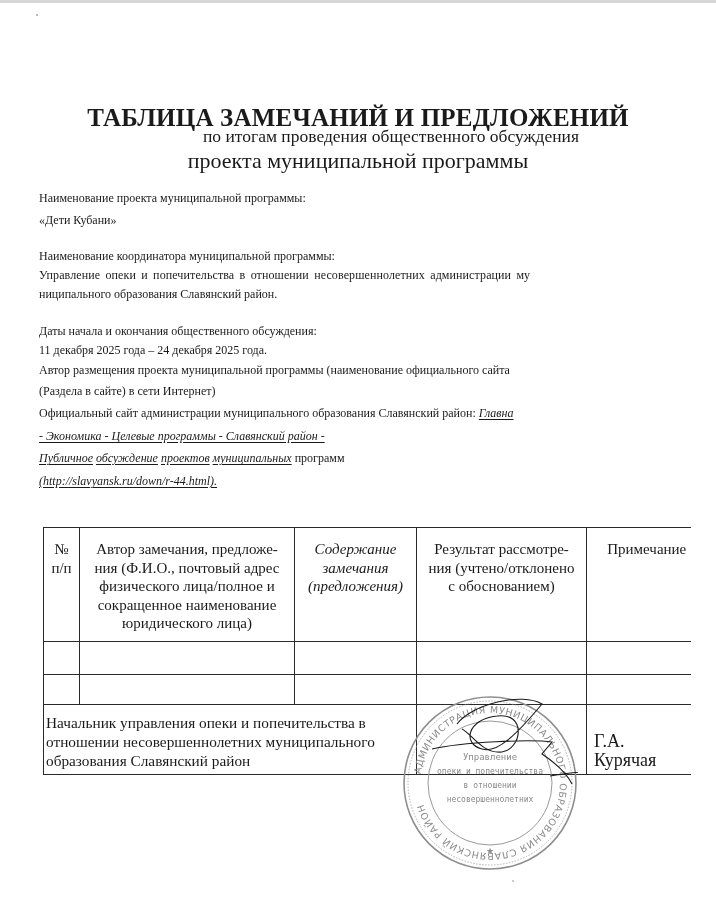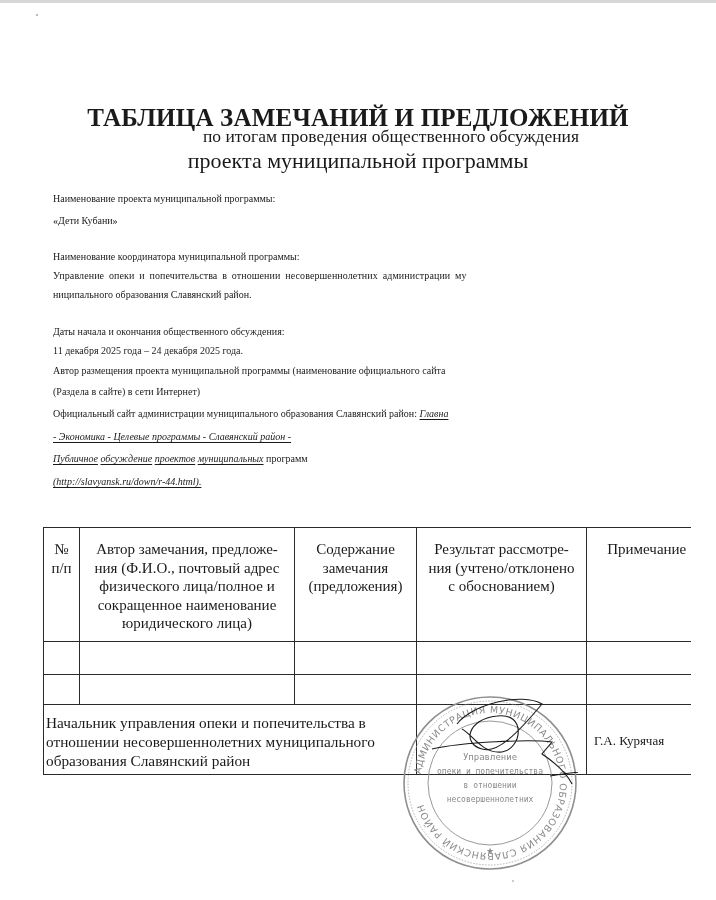--- a/index.html
+++ b/index.html
@@ -8,43 +8,43 @@
     font-family:"Liberation Serif", "DejaVu Serif", serif; color:#1a1a1a;
   }
   .topbar { position:absolute; left:0; top:0; width:716px; height:3px; background:#d6d6d6; }
   .speck { position:absolute; left:36px; top:14px; width:2px; height:2px; background:#bbb; }
 
   .title { position:absolute; left:0; width:716px; text-align:center; }
   .title.t1 { top:104px; font-size:25px; font-weight:bold; letter-spacing:0.2px; }
   .title.t2 { top:126px; font-size:17.5px;margin-left:33px; }
   .title.t3 { top:148px; font-size:22px; }
 
-  .line { position:absolute; left:53px; font-size:10px; white-space:nowrap; line-height:19px; }
+  .line { position:absolute; left:39px; font-size:12px; white-space:nowrap; line-height:19px; }
   .line.wide { letter-spacing:0.1px; }
   .u { text-decoration:underline; text-underline-offset:2px;font-style:italic; }
 
   table.remarks {
     position:absolute; left:43px; top:527px; border-collapse:collapse;
     font-size:15px; line-height:18.5px;
   }
   table.remarks td {
     border:1px solid #2a2a2a; vertical-align:top; text-align:center; padding:0; box-sizing:border-box;
   }
   table.remarks td.open-right { border-right:none;padding-left:16px; }
   .hdr td { height:114px; padding-top:12px !important; }
   .c1 { width:36px; }
   .c2 { width:215px; }
-  .c3 { width:122px; }
+  .c3 { width:122px;font-style:italic; }
   .c4 { width:170px; }
   .c5 { width:104px; }
   .empty td { height:33px; }
   .empty.r2 td { height:30px; }
   .sign td { height:70px; }
   td.sign-text { text-align:left !important; padding:8px 0 0 2px !important; font-size:15.3px; line-height:19px;margin-left:20px; }
-  td.sign-name { text-align:left !important; padding:27px 0 0 7px !important; font-size:13px; }
+  td.sign-name { text-align:left !important; padding:27px 0 0 7px !important; font-size:18px; }
 
   .stamp { position:absolute; left:402px; top:694px; width:176px; height:178px; pointer-events:none; }
   .dot { position:absolute; left:512px; top:880px; width:2px; height:2px; background:#ccc; }
 </style>
 </head>
 <body>
 
 <div class="topbar"></div>
 <div class="speck"></div>
 

